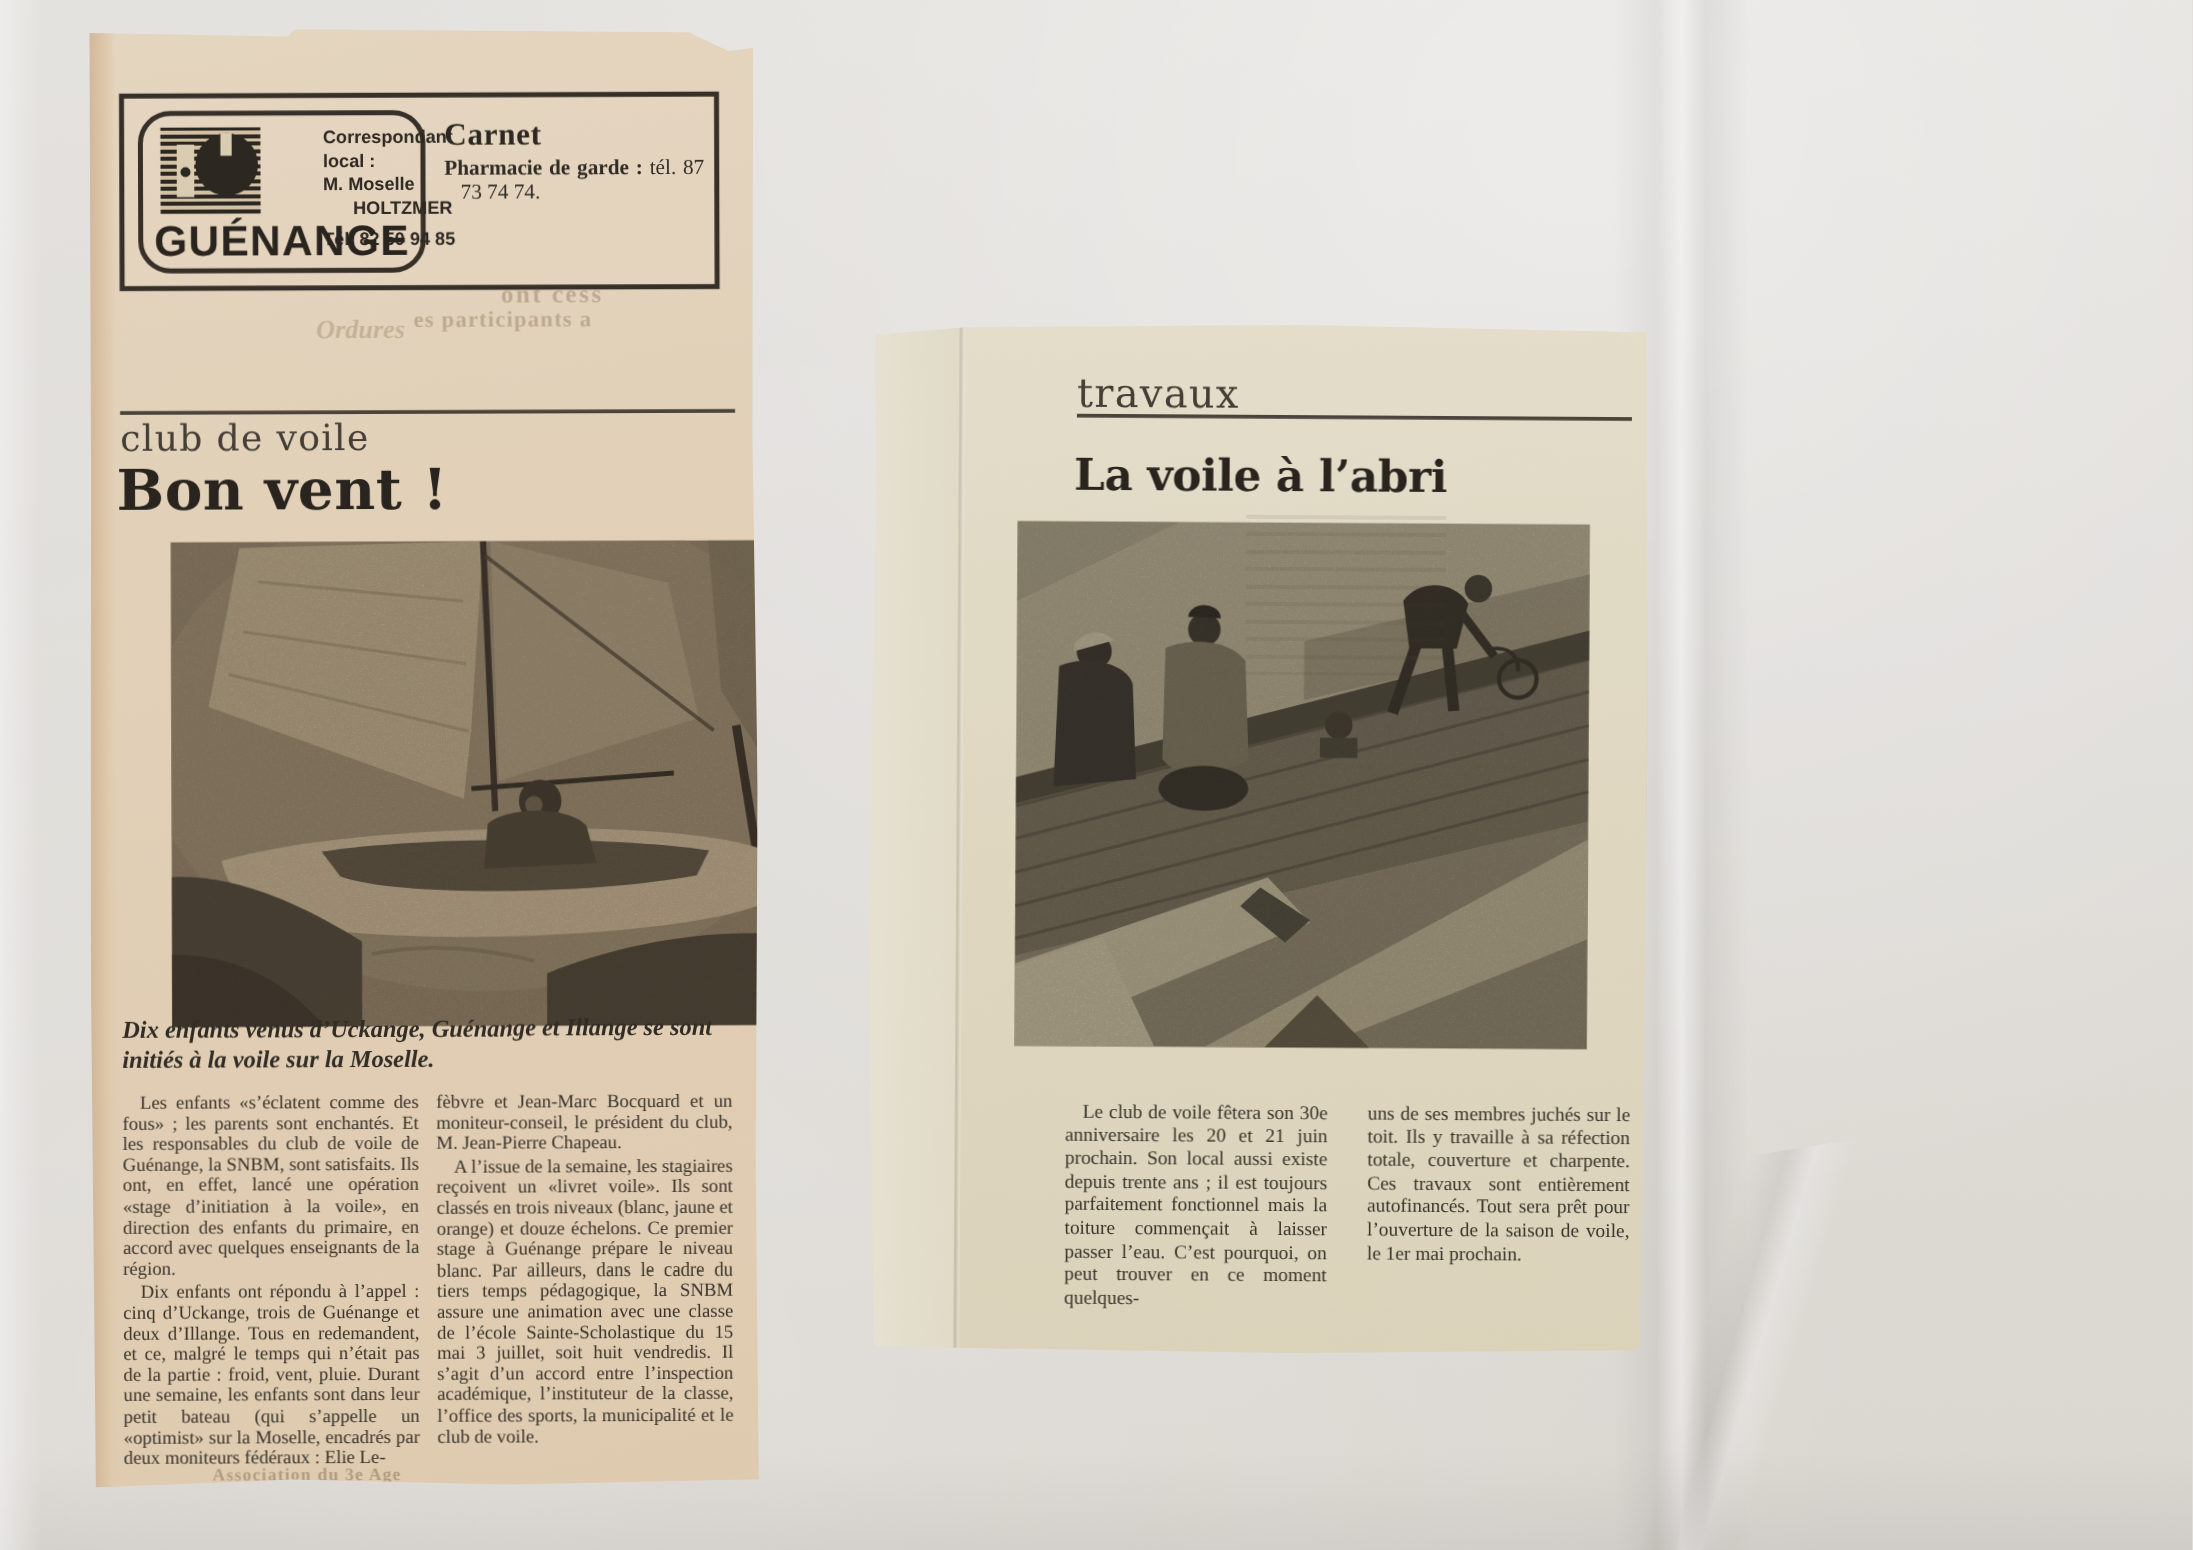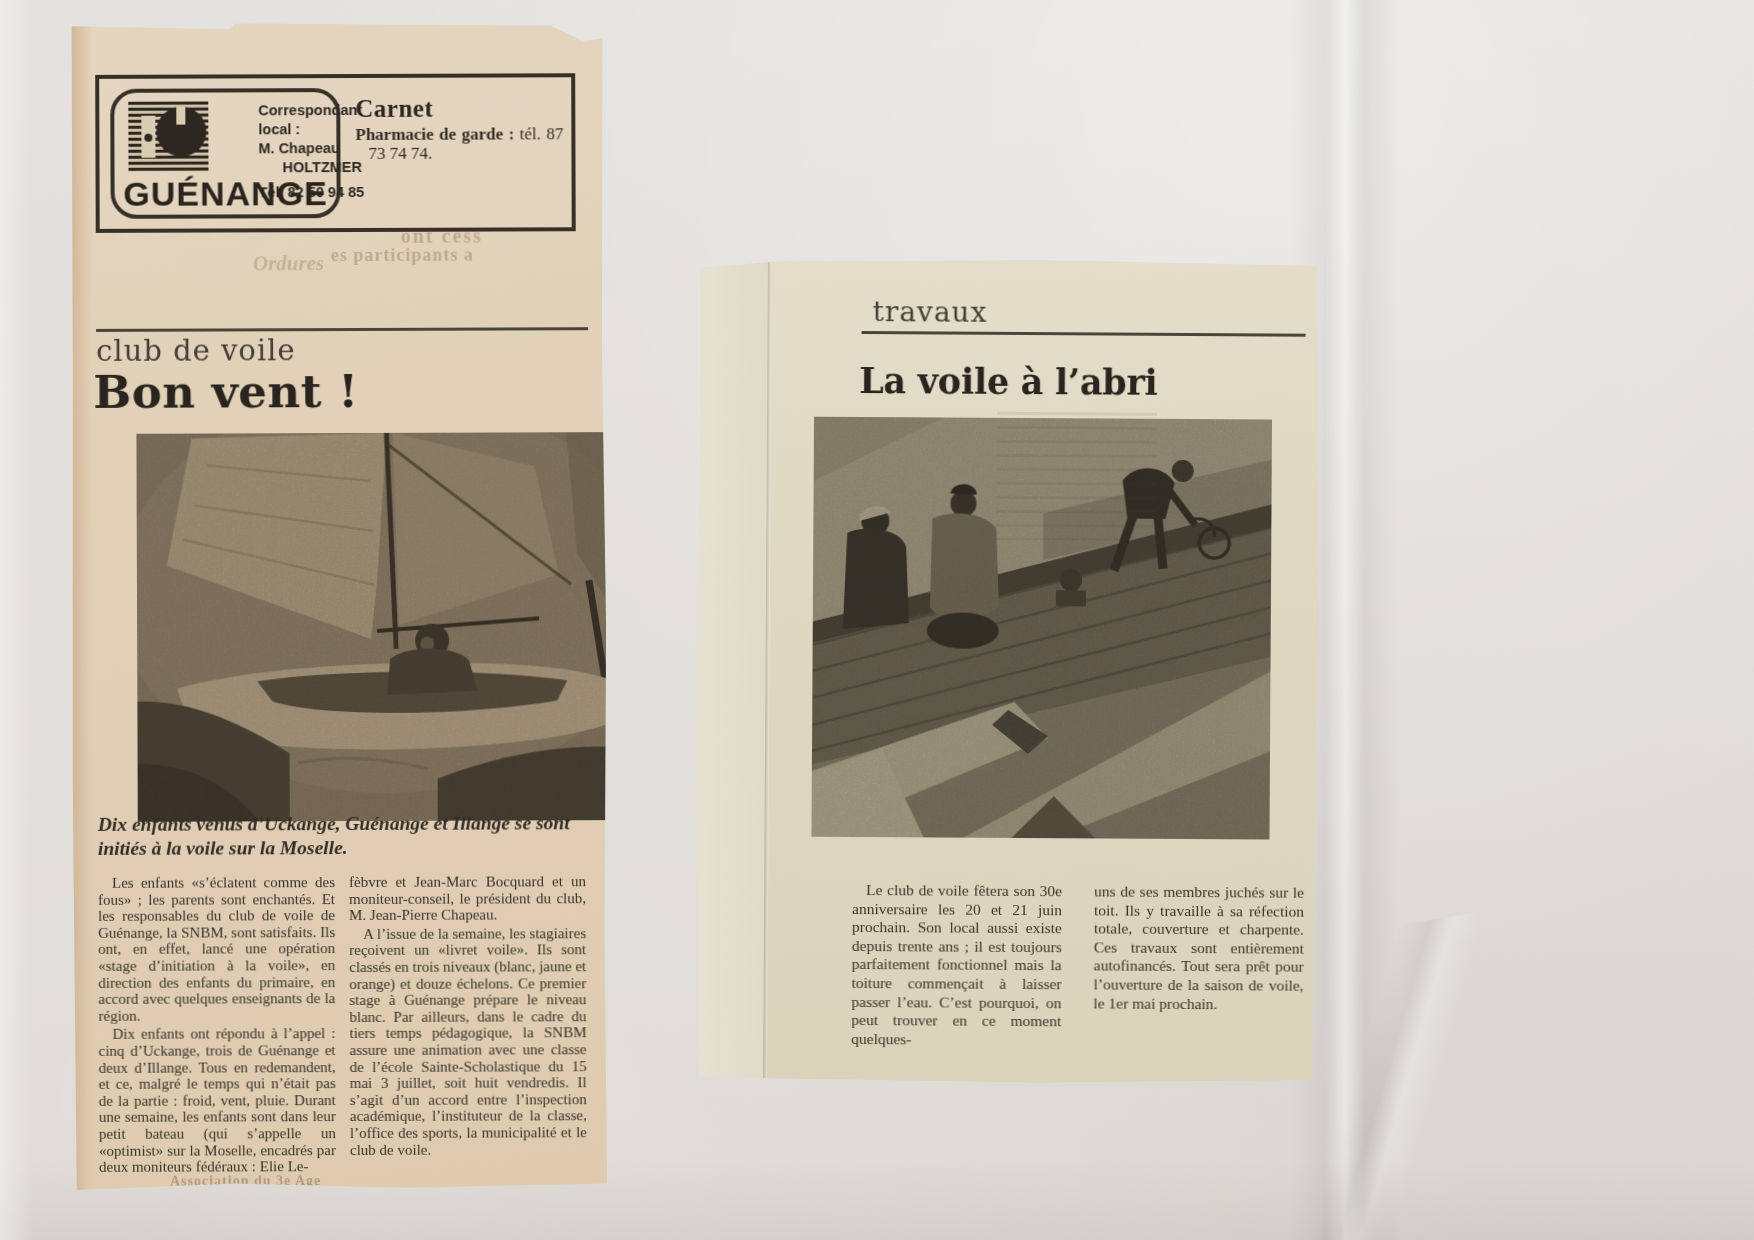--- a/index.html
+++ b/index.html
@@ -63,21 +63,21 @@
     padding-left:13px;text-indent:-13px;color:#332e26;}
   .carnet b{font-weight:bold;}
 
   
   .sec-head{position:absolute;font-family:"DejaVu Serif",serif;color:#474138;letter-spacing:1px;}
   .sec-left{left:25px;top:266px;font-size:29px;margin-top:44px;}
   .rule{position:absolute;height:2.5px;background:#4e473d;}
   .rule-left{left:25px;top:305px;width:492px;}
   .headline{position:absolute;font-family:"DejaVu Serif",serif;font-weight:bold;color:#2a251f;}
   .head-left{left:22px;top:312px;font-size:45px;letter-spacing:.5px;}
-  .sec-right{left:175px;top:36px;font-size:28px;}
+  .sec-right{left:164px;top:36px;font-size:32px;}
   .rule-right{left:164px;top:72px;width:444px;}
   .head-right{left:162px;top:78px;font-size:35px;letter-spacing:-.3px;}
 
   
   .photo{position:absolute;mix-blend-mode:multiply;opacity:.96;}
   .photo svg{display:block;width:100%;height:100%;}
   .photo-left{left:25px;top:394px;width:490px;height:388px;}
   .photo-right{left:77px;top:142px;width:458px;height:420px;}
 
   
@@ -120,21 +120,21 @@
       <div class="logo-box">
         <div class="logo">
           <div class="logo-stripes"></div>
           <div class="logo-disc"></div>
           <div class="logo-notch"></div>
           <div class="logo-stem"></div>
           <div class="logo-dot"></div>
         </div>
         <div class="mast-text">
           <div>Correspondant local :</div>
-          <div>M. Chapeau</div>
+          <div>M. Moselle</div>
           <div class="surname">HOLTZMER</div>
           <div class="phone">Tél. 82 50 94 85</div>
         </div>
         <div class="town">GUÉNANGE</div>
       </div>
       <div class="carnet">
         <h3 class="carnet-title">Carnet</h3>
         <p><b>Pharmacie de garde :</b> <span>tél. 87 73 74 74.</span></p>
       </div>
     </div>

